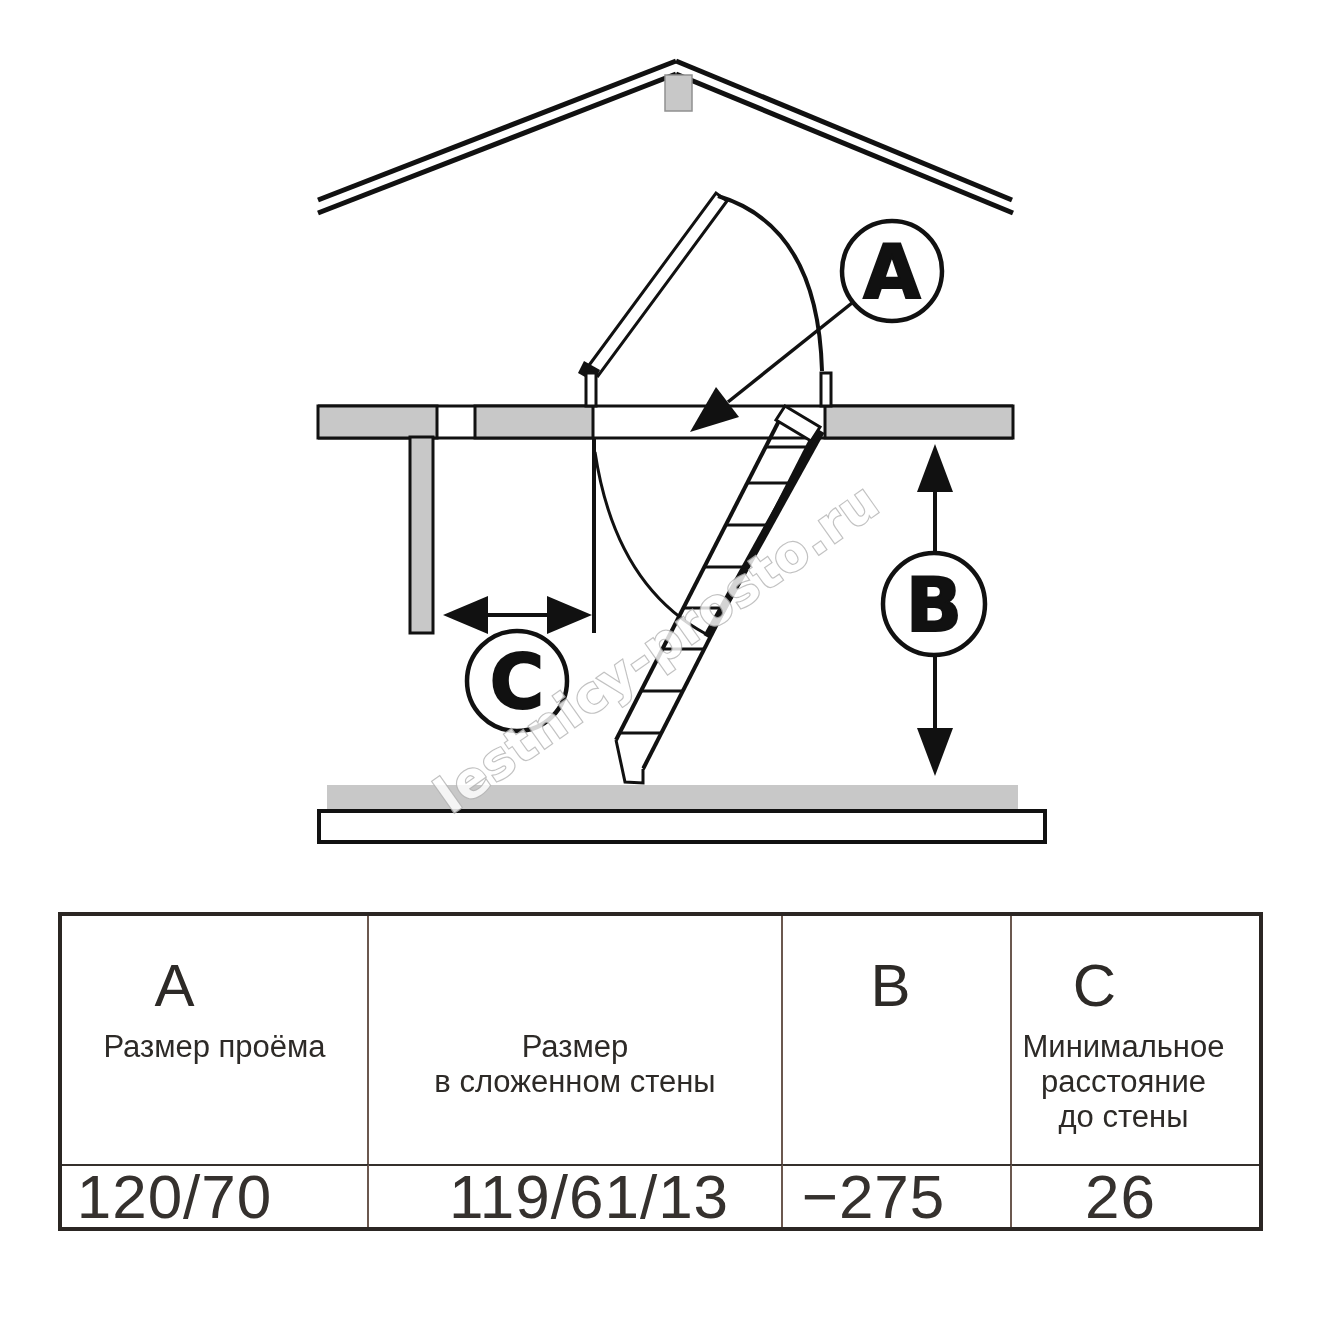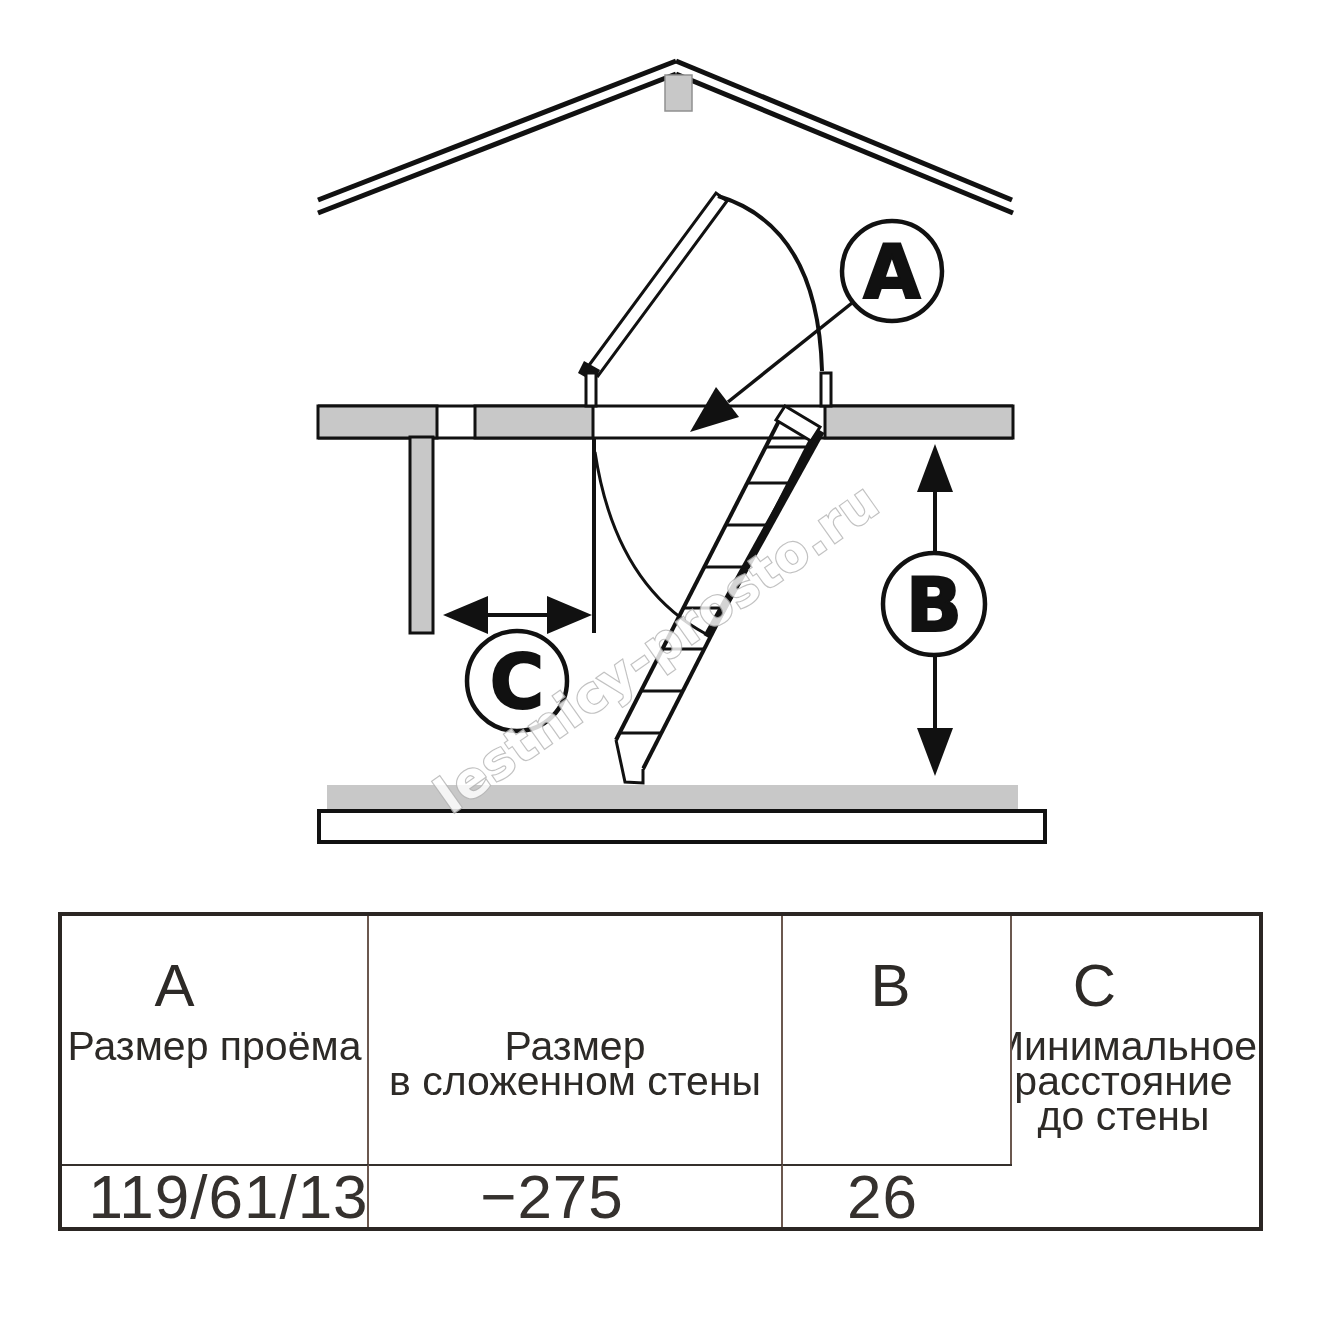--- a/index.html
+++ b/index.html
@@ -12,21 +12,21 @@
     position:absolute;left:58px;top:912px;width:1205px;height:319px;
     box-sizing:border-box;border:4px solid #2b2623;background:#fff;
     display:grid;grid-template-columns:307px 414px 229px 247px;grid-template-rows:248px auto;
   }
   .hcell{box-sizing:border-box;display:flex;flex-direction:column;align-items:center;
          padding-top:40px;overflow:hidden;}
   .vcell{box-sizing:border-box;display:flex;align-items:center;justify-content:center;
          border-top:2px solid #35302c;}
   .div-r{border-right:2px solid #6b584f;}
   .cell-letter{font-size:60px;line-height:60px;font-weight:400;color:#2d2a27;min-height:60px;}
-  .cell-sub{margin-top:13px;font-size:41px;line-height:35px;text-align:center;
+  .cell-sub{margin-top:13px;font-size:31px;line-height:35px;text-align:center;
             white-space:pre-line;color:#2d2a27;}
   .cell-value{font-size:62px;line-height:60px;font-weight:300;color:#35312e;letter-spacing:1px;}
   
   .c1 .cell-letter{transform:translateX(-40px);}
   .c1 .cell-value{transform:translateX(-40px);}
   .c2 .cell-value{transform:translateX(14px);}
   .c3 .cell-letter{transform:translateX(-6px);}
   .c3 .cell-sub{transform:translateX(-7px);}
   .c3 .cell-value{transform:translateX(-23px);}
   .c4 .cell-letter{transform:translateX(-41px);}
@@ -143,20 +143,23 @@
     <div class="hcell div-r c3">
       <div class="cell-letter">B</div>
     </div>
     <div class="hcell c4">
       <div class="cell-letter">C</div>
       <div class="cell-sub">Минимальное
 расстояние
 до стены</div>
     </div>
 
+    <div class="vcell div-r c1">
+      <div class="cell-value">120/70</div>
+    </div>
     <div class="vcell div-r c2">
       <div class="cell-value">119/61/13</div>
     </div>
     <div class="vcell div-r c3">
       <div class="cell-value">−275</div>
     </div>
     <div class="vcell c4">
       <div class="cell-value">26</div>
     </div>
 

